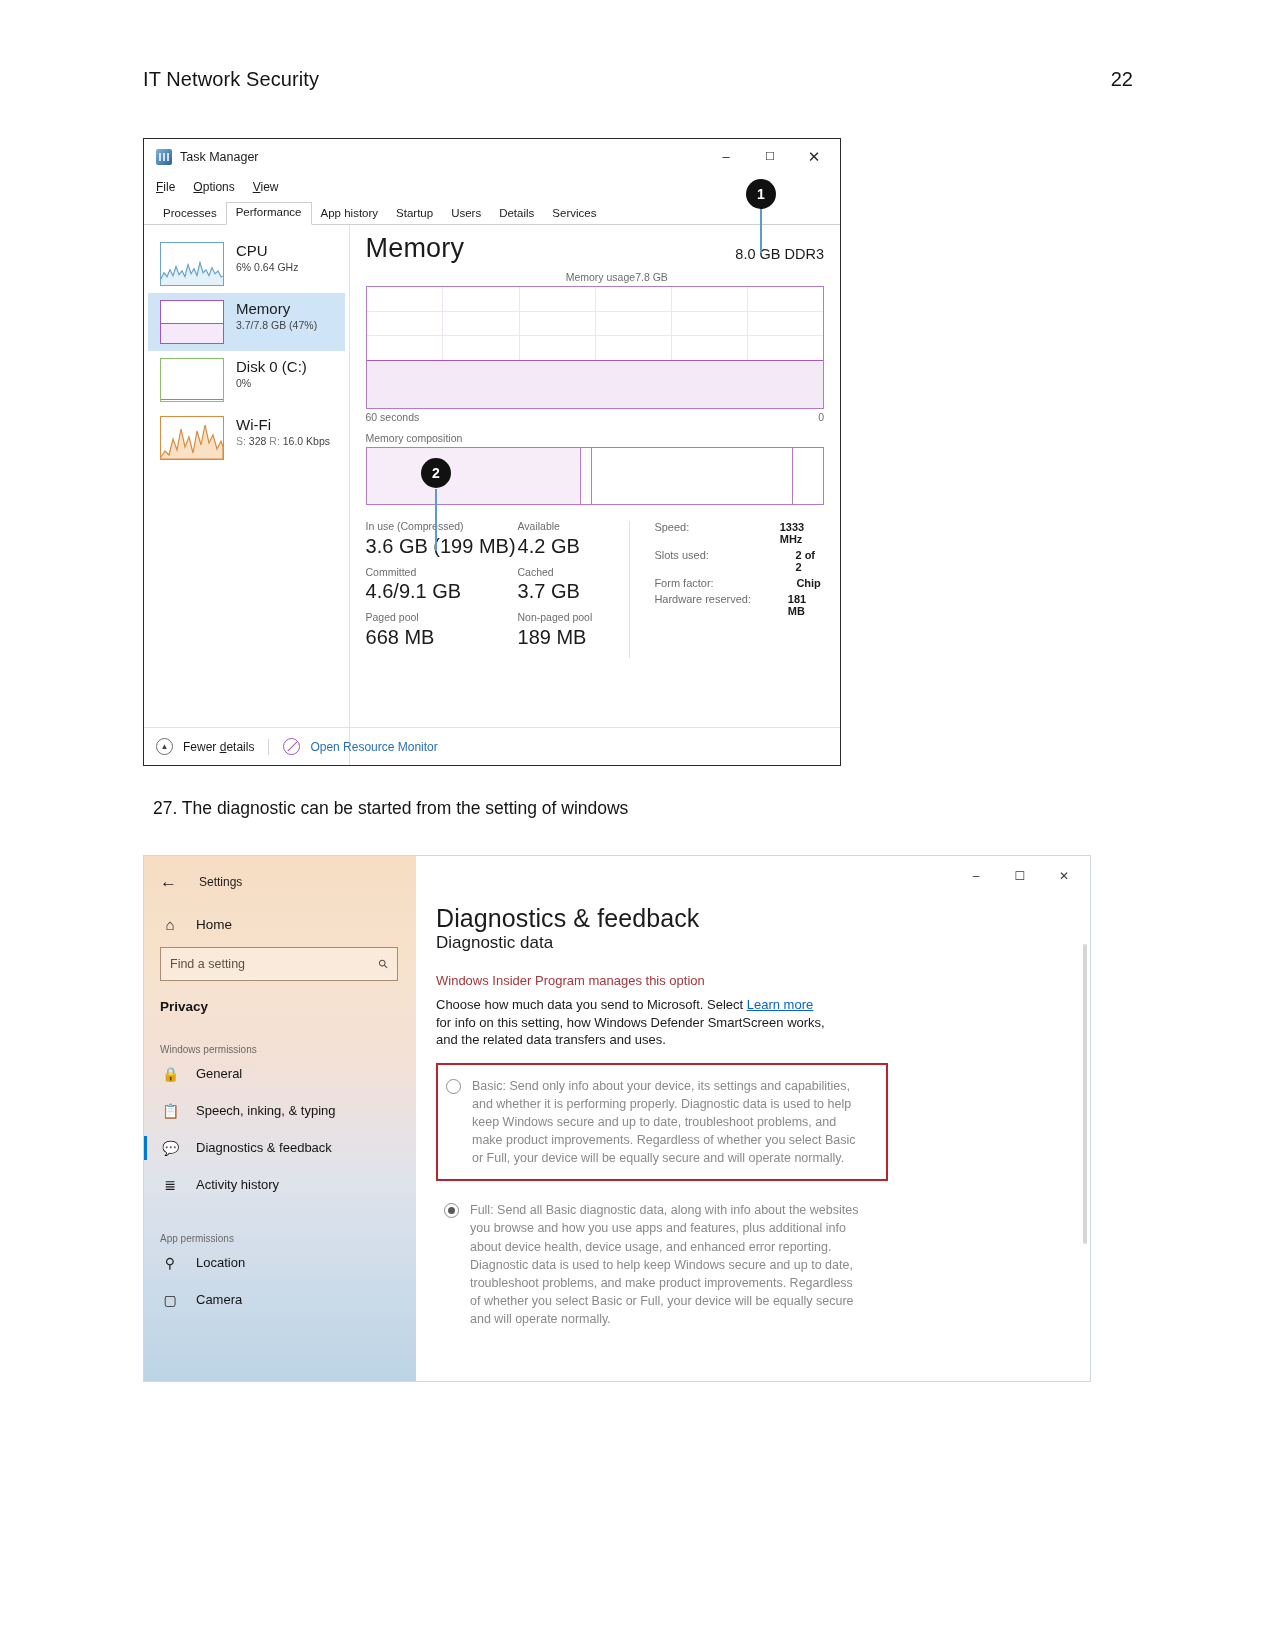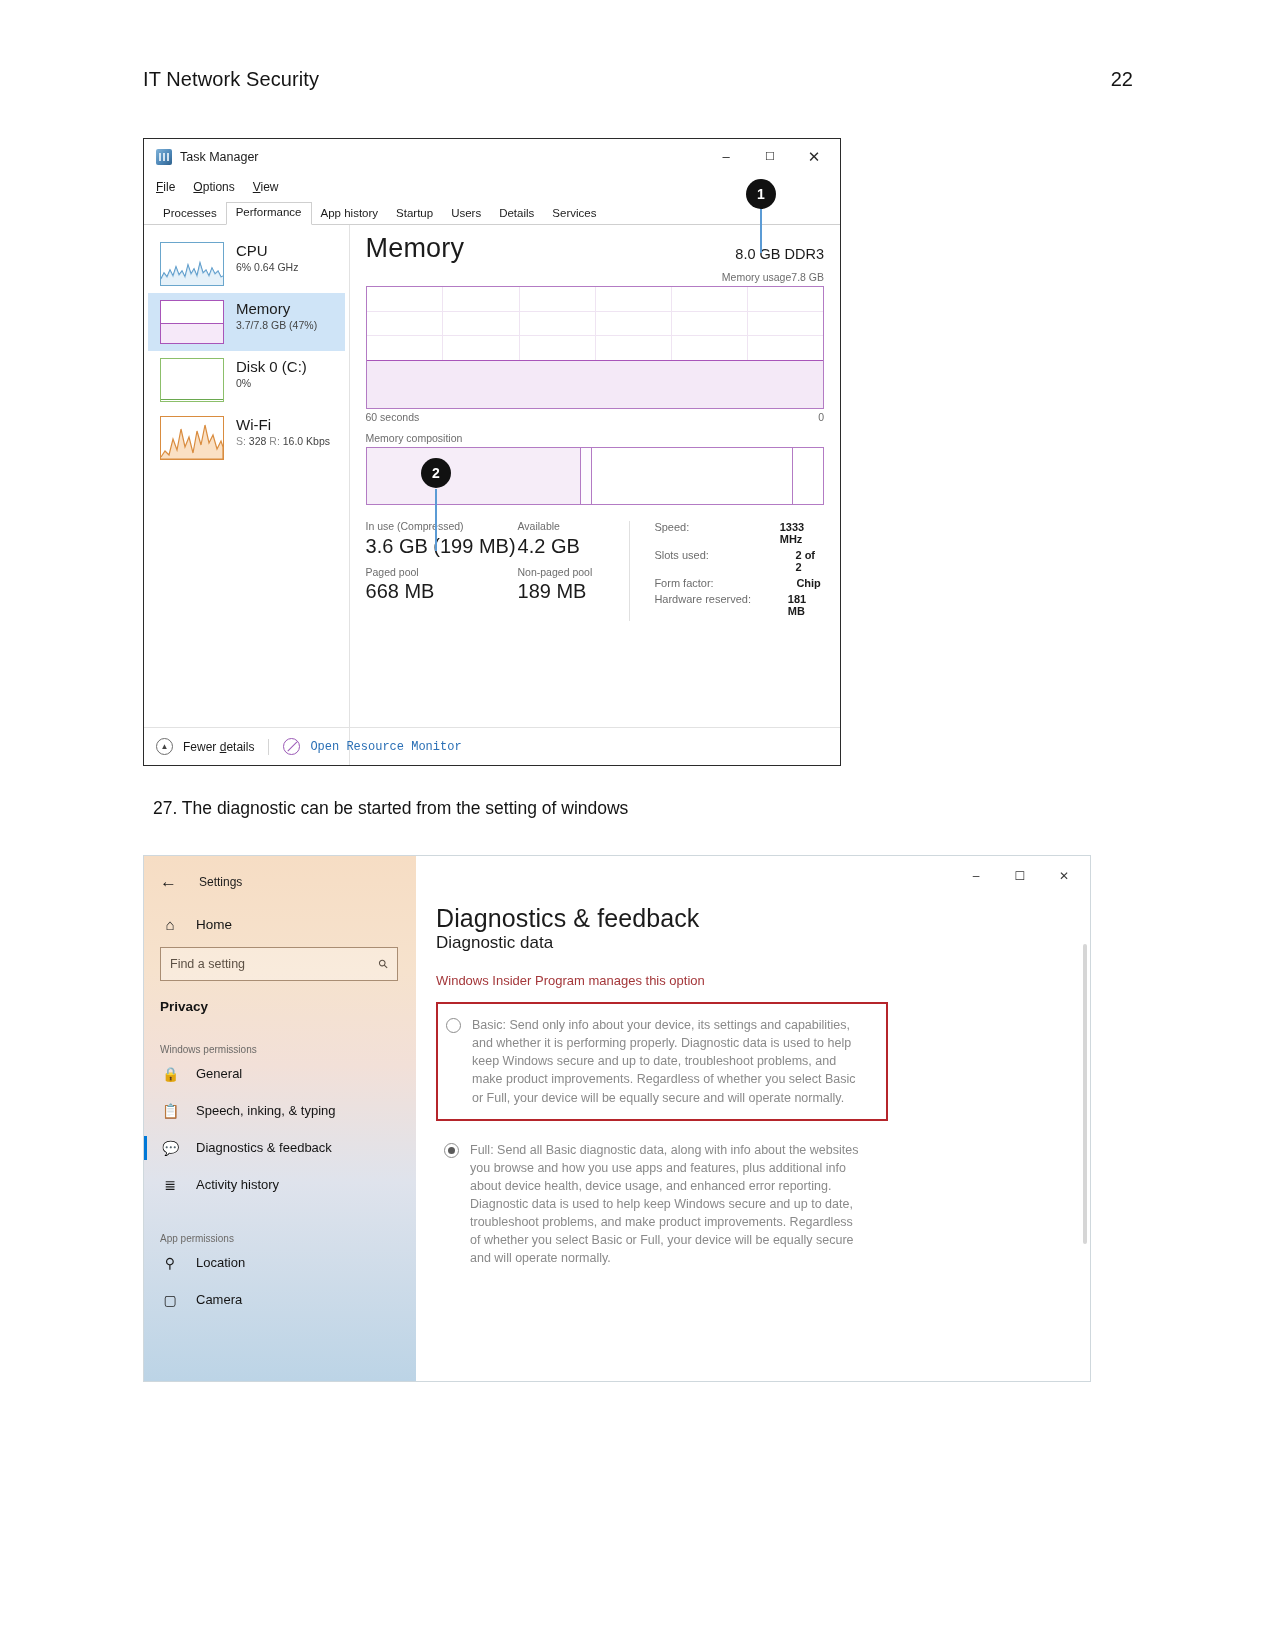--- a/index.html
+++ b/index.html
@@ -77,21 +77,21 @@
   .tm-res.selected { background:#cfe4f7; }
   .tm-res .thumb { width:64px; height:44px; border:1px solid #8f8f8f; background:#fff; position:relative; overflow:hidden; }
   .tm-res .labels .r-name { font-size:15px; color:#1b1b1b; line-height:1.15; }
   .tm-res .labels .r-sub  { font-size:10.5px; color:#444; margin-top:2px; }
   .tm-res .labels .r-sub .dim { color:#8a8a8a; }
 
   
   .mem-head { display:flex; justify-content:space-between; align-items:flex-end; }
   .mem-title { font-size:27px; font-weight:400; color:#1b1b1b; line-height:1; letter-spacing:.2px; }
   .mem-capacity { font-size:14.5px; color:#1b1b1b; }
-  .mem-sub { display:flex; justify-content:flex-end; margin-top:9px;padding-left:44px; }
+  .mem-sub { display:flex; justify-content:center; margin-top:9px;padding-left:44px; }
   .mem-sub span { font-size:10.5px; color:#6d6d6d; }
 
   .mem-graph {
     margin-top:3px; height:123px; border:1px solid #b37bc4;
     background:
       linear-gradient(to bottom,#ffffff 0 60%,#f7eef8 60% 100%);
     position:relative; overflow:hidden;
   }
   .mem-graph .gridv, .mem-graph .gridh { position:absolute; background:#efe4f2; }
   .mem-graph .gridv { top:0; bottom:0; width:1px; }
@@ -140,21 +140,21 @@
   .fewer-details { font-size:12px; color:#1b1b1b; }
   .fewer-details u { text-decoration:underline; }
   .foot-sep { width:1px; height:16px; background:#d4d4d4; margin:0 4px; }
   .orm-icon {
     width:17px; height:17px; border-radius:50%; border:1.4px solid #9b59b6; position:relative;
   }
   .orm-icon::after {
     content:""; position:absolute; left:2px; top:7px; width:13px; height:1.4px;
     background:#9b59b6; transform:rotate(-45deg);
   }
-  .orm-text { font-size:12px; color:#2a6fb5;font-family:Liberation Mono, monospace; }
+  .orm-text { font-size:12px; color:#2a6fb5; }
 
   
   .callout {
     position:absolute; width:30px; height:30px; border-radius:50%;
     background:#111; color:#fff; font-size:14px; font-weight:bold;
     display:flex; align-items:center; justify-content:center; z-index:6;
   }
   .callout-line { position:absolute; width:2px; background:#5b9bd5; z-index:5; }
 
   
@@ -379,20 +379,38 @@
                   <div class="stat-val">3.6 GB (199 MB)</div>
                 </div>
               <div class="sc2">
                   <div class="stat-val">4.2 GB</div>
                 </div>
             </div>
           </div>
           <div class="stat-block">
             <div class="stat-row">
               <div class="sc1">
+                  <div class="stat-lbl">Committed</div>
+                </div>
+              <div class="sc2">
+                  <div class="stat-lbl">Cached</div>
+                </div>
+            </div>
+            <div class="stat-row">
+              <div class="sc1">
+                  <div class="stat-val">4.6/9.1 GB</div>
+                </div>
+              <div class="sc2">
+                  <div class="stat-val">3.7 GB</div>
+                </div>
+            </div>
+          </div>
+          <div class="stat-block">
+            <div class="stat-row">
+              <div class="sc1">
                   <div class="stat-lbl">Paged pool</div>
                 </div>
               <div class="sc2">
                   <div class="stat-lbl">Non-paged pool</div>
                 </div>
             </div>
             <div class="stat-row">
               <div class="sc1">
                   <div class="stat-val">668 MB</div>
                 </div>
@@ -499,20 +517,23 @@
     <div class="set-winbtns">
       <div class="set-winbtn">–</div>
       <div class="set-winbtn">☐</div>
       <div class="set-winbtn">✕</div>
     </div>
 
     <div class="set-h1">Diagnostics &amp; feedback</div>
     <div class="set-h2">Diagnostic data</div>
     <div class="set-warn">Windows Insider Program manages this option</div>
 
+    <div class="set-para">
+      <span>Choose how much data you send to Microsoft. Select </span><span class="set-link">Learn more</span><span> for info on this setting, how Windows Defender SmartScreen works, and the related data transfers and uses.</span>
+    </div>
 
     <div class="opt-box">
       <div class="opt">
         <div class="radio"></div>
         <div class="opt-text">Basic: Send only info about your device, its settings and capabilities, and whether it is performing properly. Diagnostic data is used to help keep Windows secure and up to date, troubleshoot problems, and make product improvements. Regardless of whether you select Basic or Full, your device will be equally secure and will operate normally.</div>
       </div>
     </div>
 
     <div class="opt opt-full">
       <div class="radio checked"></div>

